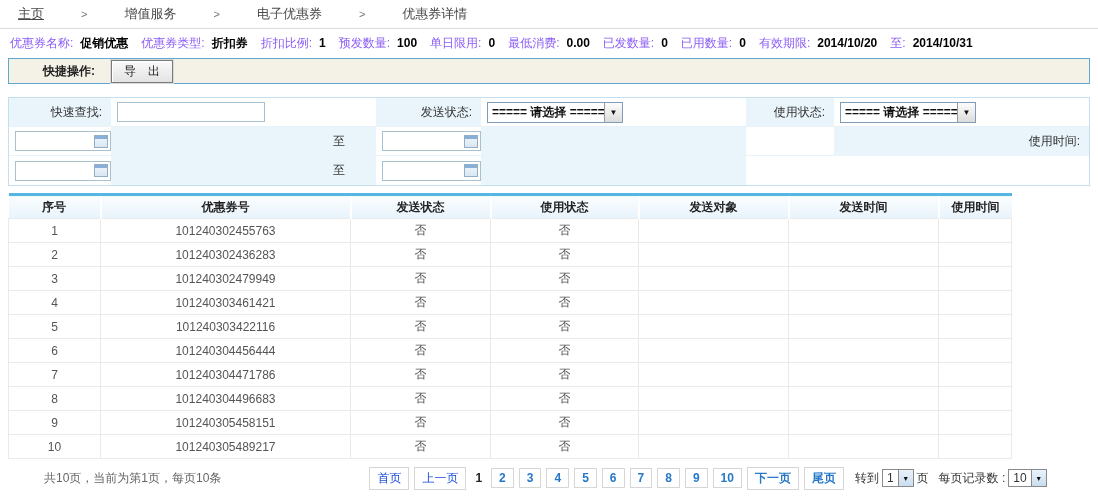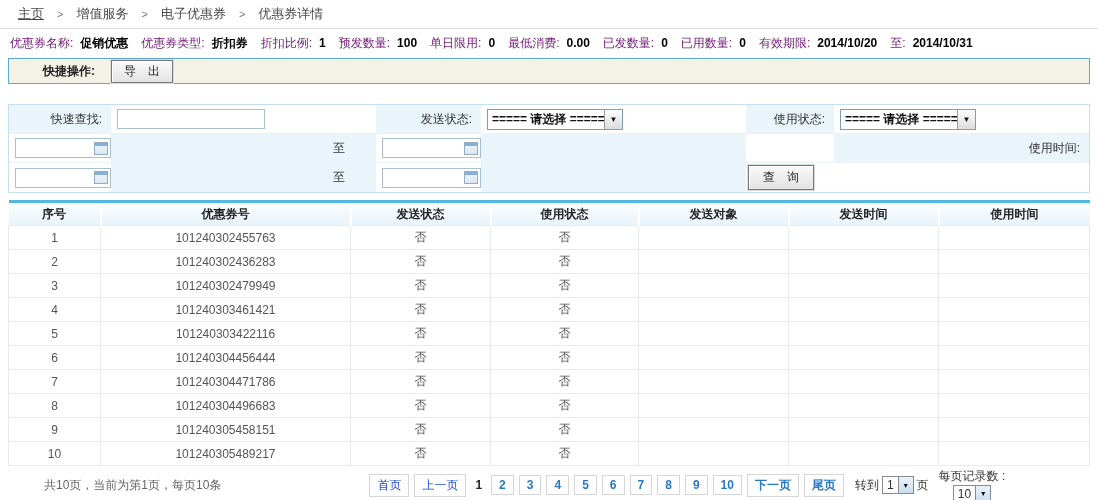--- a/index.html
+++ b/index.html
@@ -1,70 +1,70 @@
 <!DOCTYPE html>
 <html><head>
 <meta charset="utf-8">
 <style>
   * { margin:0; padding:0; box-sizing:border-box; }
   html,body { width:1098px; height:500px; background:#fff; font-family:"Liberation Sans","DejaVu Sans",sans-serif; font-size:12px; color:#333; overflow:hidden; }
 
   
-  .breadcrumb { height:29px; display:flex; align-items:center; padding-left:18px; border-bottom:1px solid #dcdcdc; color:#4a4a4a; font-size:13px; }
+  .breadcrumb { height:29px; display:flex; align-items:center; padding-left:18px; border-bottom:1px solid #dcdcdc; color:#4a4a4a; font-size:13px;gap:24px; }
   .breadcrumb .crumb { margin-right:13px; cursor:pointer; }
   .breadcrumb .crumb.home { text-decoration:underline; }
   .breadcrumb .sep { margin-right:13px; color:#777; font-size:11px; }
 
   
   .info-bar { height:28px; display:flex; align-items:center; padding-left:10px; white-space:nowrap; }
   .info-bar .pair { margin-right:13px; }
-  .info-bar .lbl { color:#701a75; margin-right:7px; }
+  .info-bar .lbl { color:#8b5cf6; margin-right:7px; }
   .info-bar .val { font-weight:bold; color:#000; }
 
   
-  .quick-bar { margin:1px 8px 20px 8px; height:26px; border:1px solid #5fa8d2; background:#f4f1e7; display:flex; align-items:center; }
+  .quick-bar { margin:1px 8px 13px 8px; height:26px; border:1px solid #5fa8d2; background:#f4f1e7; display:flex; align-items:center; }
   .quick-bar .qlabel { font-weight:bold; color:#222; margin-left:34px; }
   .btn { display:inline-block; background:linear-gradient(#fafafa,#e3e3e3); border:1px solid #7b7b7b; box-shadow:inset 1px 1px 0 #fff, 0 0 0 1px #d9d9d9; color:#222; text-align:center; white-space:pre; cursor:pointer; }
   .btn-export { margin-left:16px; padding:2px 12px; }
 
   
   .filter-box { margin:0 8px; border:1px solid #c3dff0; display:grid; grid-template-columns:102px 265px 105px 265px 88px auto; }
   .fcell { height:29px; display:flex; align-items:center; border-bottom:1px solid #e7f2fa; }
   .fcell.lbl-cell { background:#e9f4fb; justify-content:flex-end; padding-right:9px; color:#333; }
   .fcell.last-row { border-bottom:none; }
   .fcell .to-lbl { margin-left:auto; margin-right:22px; color:#333; }
   .input-text { width:148px; height:20px; border:1px solid #a9c0cf; background:#fff; margin-left:6px; font-family:inherit; font-size:12px; padding:0 3px; }
   .input-date { width:148px; height:20px; border:1px solid #a9c0cf; background:#fff; margin-left:6px; display:flex; align-items:center; justify-content:flex-end; cursor:text; }
   .cal-icon { width:14px; height:13px; margin-right:2px; border:1px solid #93aec4; background:linear-gradient(#86b0d8 0 3px, rgba(0,0,0,0) 3px), linear-gradient(#f0f6fb,#d9e7f3); cursor:pointer; }
   .select { width:136px; height:21px; margin-left:6px; border:1px solid #7f9db9; background:#fff; display:flex; align-items:stretch; cursor:pointer; }
   .select .sval { flex:1; display:flex; align-items:center; padding-left:4px; font-weight:bold; color:#111; white-space:nowrap; overflow:hidden; }
   .select .sarrow { width:18px; border-left:1px solid #9a9a9a; background:linear-gradient(#fdfdfd,#dcdcdc); display:flex; align-items:center; justify-content:center; font-size:8px; color:#111; }
   .btn-search { margin-left:2px; padding:3px 14px; }
 
   
-  .grid-table { width:1082px; margin:7px 8px 0 8px; border-collapse:collapse; table-layout:fixed; }
+  .grid-table { width:1004px; margin:7px 8px 0 8px; border-collapse:collapse; table-layout:fixed; }
   .grid-table th { border-top:3px solid #55b5e3; border-left:2px solid #fff; background:linear-gradient(#fbfdff,#e7f3fb); height:24px; font-size:12px; color:#222; font-weight:bold; }
   .grid-table th:first-child { border-left:none; }
   .grid-table td { border:1px solid #eaeaea; height:24px; text-align:center; color:#555; background:#fff; }
   .grid-table col.c1{width:92px} .grid-table col.c2{width:250px} .grid-table col.c3{width:140px}
   .grid-table col.c4{width:148px} .grid-table col.c5{width:150px} .grid-table col.c6{width:150px}
 
   
   .footer { height:38px; display:flex; align-items:center; }
   .summary { margin-left:44px; color:#666; }
   .pager { margin-left:148px; display:flex; align-items:center; }
   .pg { margin-right:5px; padding:2px 7px; border:1px solid #d6d6d6; background:#fff; cursor:pointer; white-space:nowrap; }
   .pg.disabled { color:#1d4ed8; }
   .pg.link { color:#2779c8; font-weight:bold; }
   .pg.current { border:none; color:#222; font-weight:bold; padding:2px 4px; cursor:default; }
   .goto { display:flex; align-items:center; margin-left:6px; color:#333; white-space:nowrap; }
   .mini-select { display:inline-flex; align-items:stretch; height:18px; border:1px solid #8a8a8a; background:#fff; margin:0 3px; cursor:pointer; }
   .mini-select .mval { padding:0 4px; display:flex; align-items:center; }
   .mini-select .marrow { width:15px; border-left:1px solid #8a8a8a; background:linear-gradient(#eaf2fa,#c9ddf0); display:flex; align-items:center; justify-content:center; font-size:7px; color:#111; }
-  .per-page { margin-left:10px;flex-direction:column; }
+  .per-page { margin-left:10px; }
 </style>
 </head>
 <body>
 
 <div class="breadcrumb">
   <span class="crumb home">主页</span>
   <span class="sep">&gt;</span>
   <span class="crumb">增值服务</span>
   <span class="sep">&gt;</span>
   <span class="crumb">电子优惠券</span>
@@ -135,23 +135,20 @@
   </div>
   <div class="fcell lbl-cell last-row" style="justify-content:flex-start;">
     <span class="to-lbl">至</span>
   </div>
   <div class="fcell last-row">
     <div class="input-date">
         <span class="cal-icon"></span>
       </div>
   </div>
   <div class="fcell lbl-cell last-row"></div>
-  <div class="fcell last-row">
-    <span class="btn btn-search">查　询</span>
-  </div>
 </div>
 
 <table class="grid-table">
   <colgroup>
     <col class="c1">
       <col class="c2">
       <col class="c3">
       <col class="c4">
       <col class="c5">
       <col class="c6">

